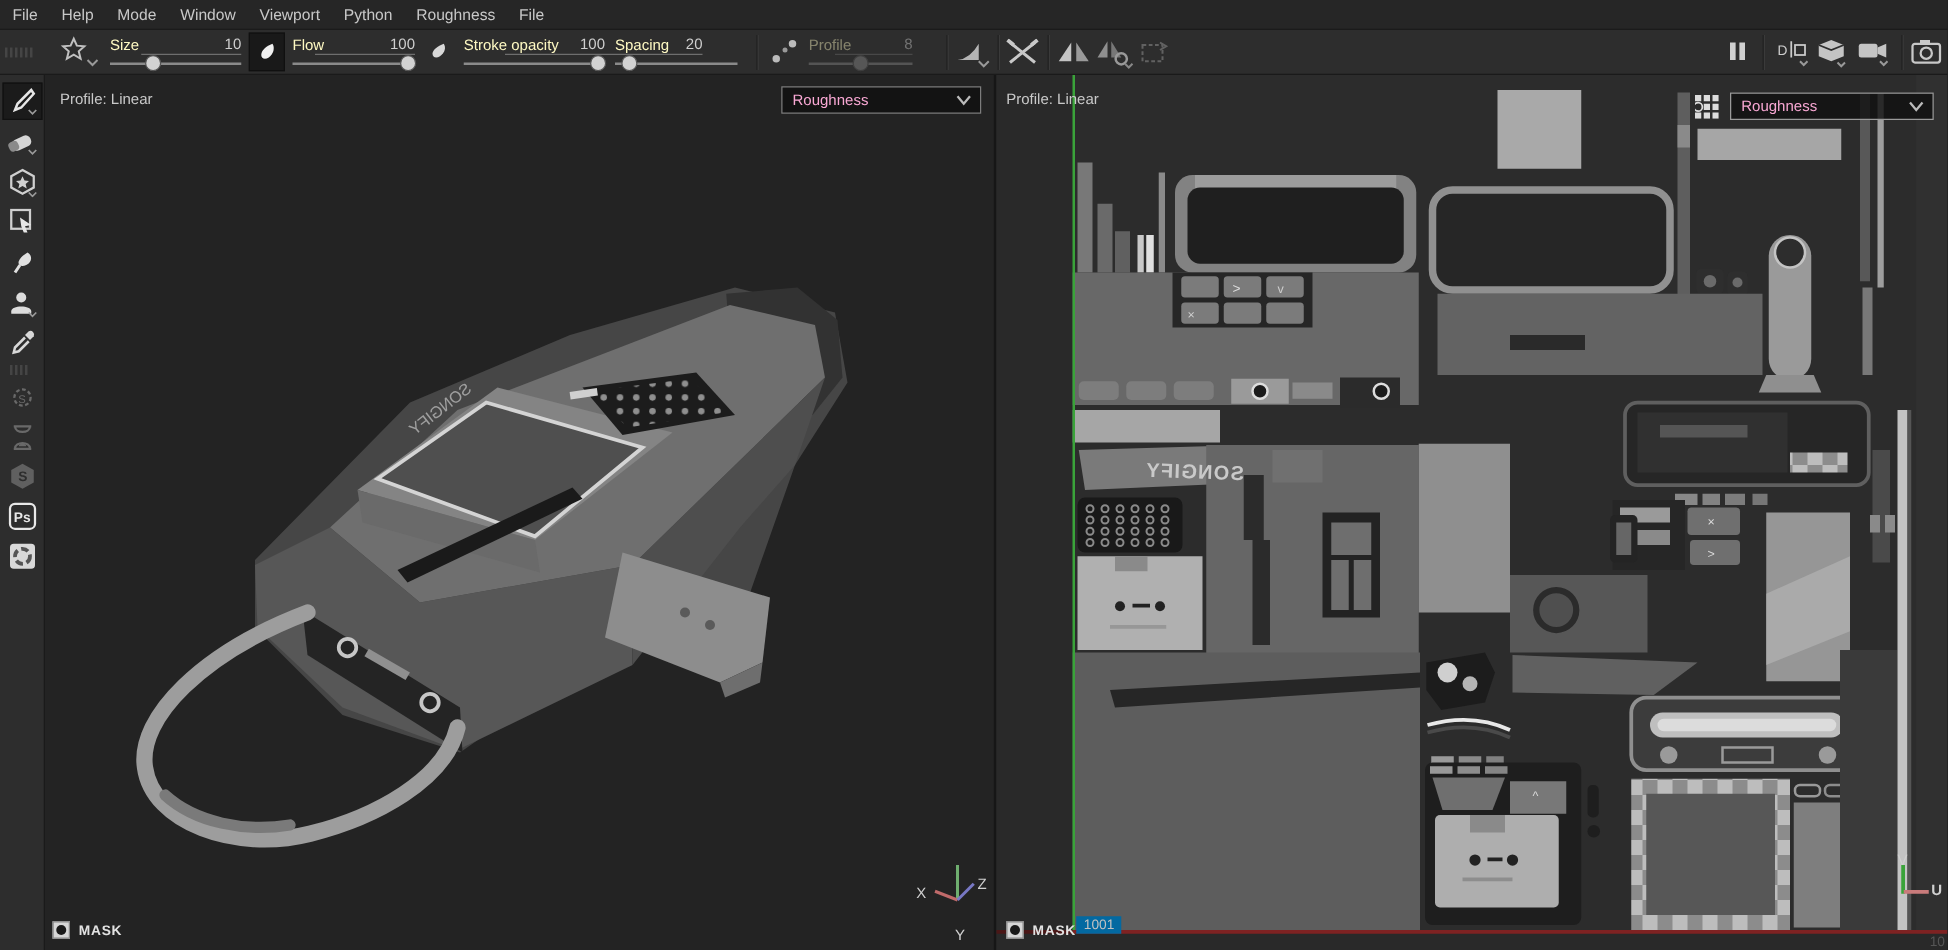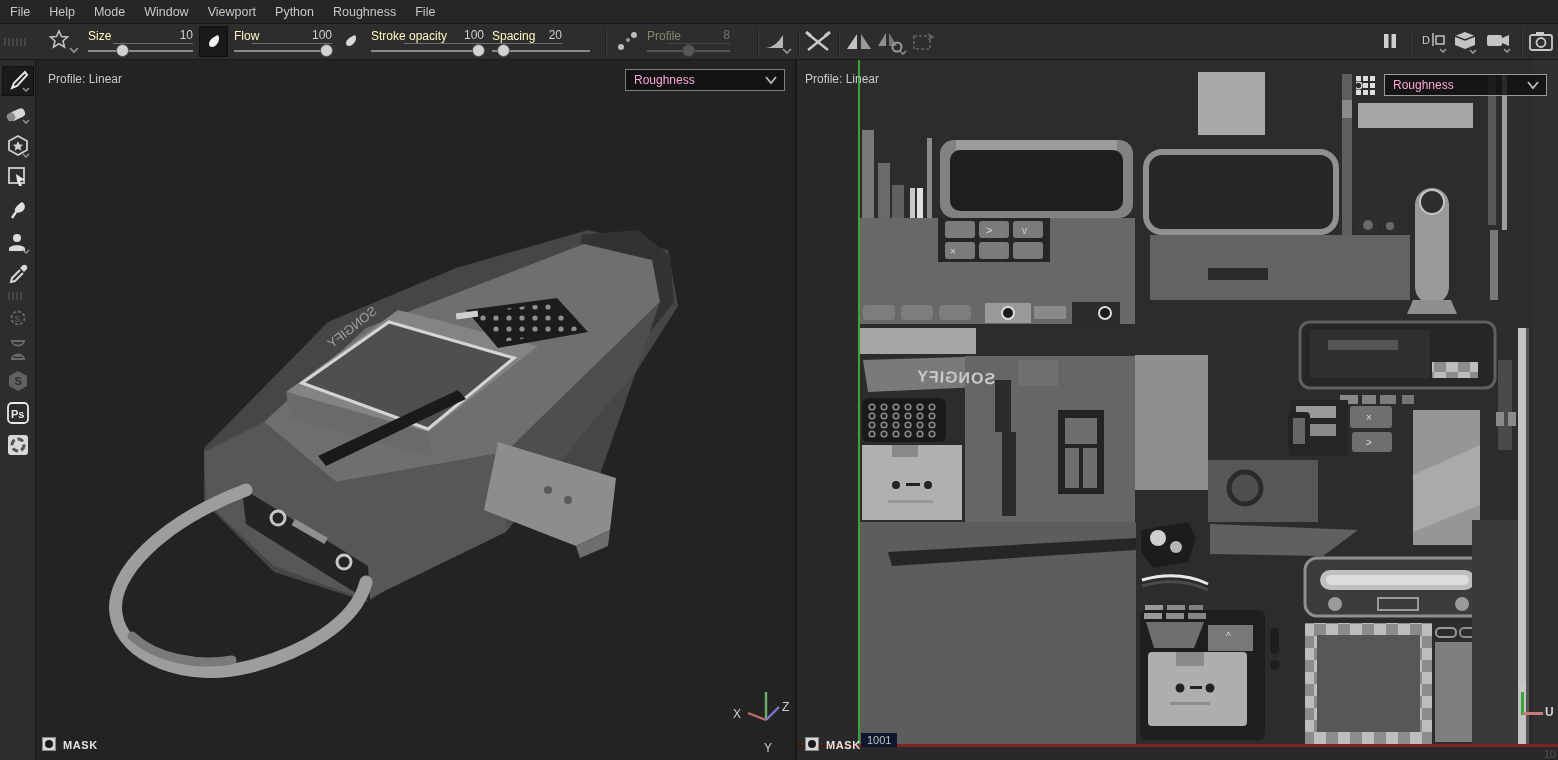--- a/index.html
+++ b/index.html
@@ -45,21 +45,21 @@
     display:flex; align-items:center; z-index:6; }
   .dropdown span { font-size:12px; color:#f9a8d4; margin-left:8px; flex:1; }
   .dd-chev { margin-right:6px; }
   .mask-tag { position:absolute; bottom:9px; display:flex; align-items:flex-end; gap:7px; z-index:8; }
   .mask-ico { width:14px; height:14px; background:#d6d6d6; border:1px solid #888;
     display:flex; align-items:center; justify-content:center; }
   .mask-ico i { width:8px; height:8px; border-radius:50%; background:#191919; display:block; }
   .mask-txt { font-size:11px; font-weight:bold; letter-spacing:.6px; color:#e2e2e2; }
 
   .axis-label { position:absolute; font-size:12px; color:#d0d0d0; z-index:7; }
-  #udim-tag { position:absolute; left:64px; bottom:13px; background:#0f172a; padding:1px 6px;
+  #udim-tag { position:absolute; left:64px; bottom:13px; background:#0369a1; padding:1px 6px;
     font-size:11px; color:#c2c2c2; z-index:8;text-align:right; }
   #udim-partial { position:absolute; right:2px; bottom:0px; font-size:11px; color:#555; z-index:8; }
 
   #vline { position:absolute; left:61px; top:0; width:2px; height:687px; background:#3aa33a; z-index:4; }
   #hline { position:absolute; left:61px; top:684px; width:700px; height:3px; background:#7e2222; z-index:4; }
   #hline-dim { position:absolute; left:0; top:684px; width:61px; height:3px; background:#4a1717; z-index:4; }
 
   #grid-ico { position:absolute; left:559px; top:16px; z-index:6; }
 
   svg text { font-family:"Liberation Sans", sans-serif; }

